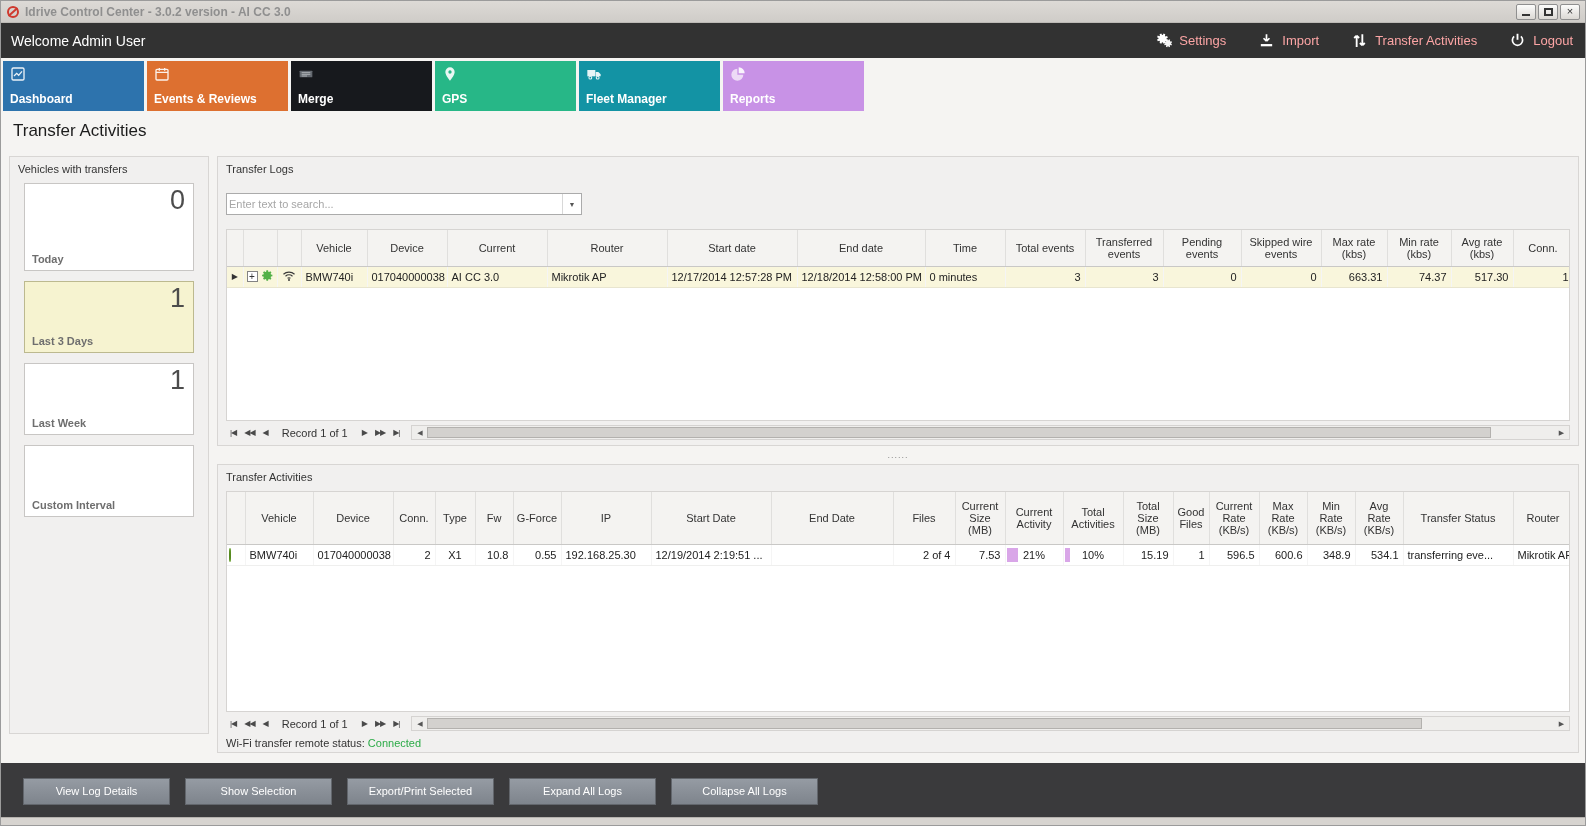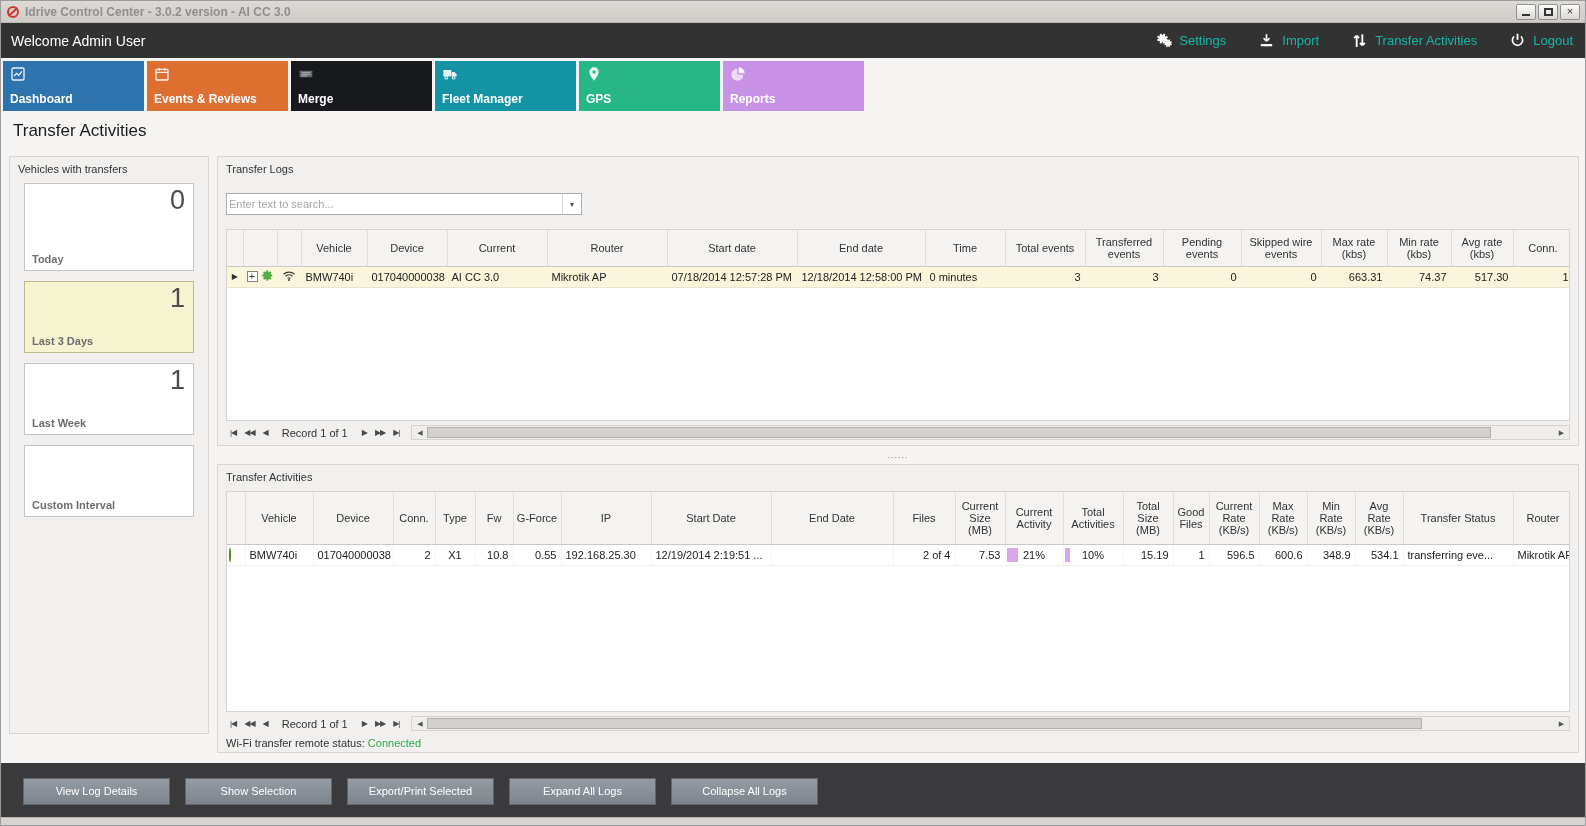--- a/index.html
+++ b/index.html
@@ -13,21 +13,21 @@
   .title-text { font-size:12px; font-weight:bold; color:#8f8f8f; flex:1; white-space:nowrap; overflow:hidden; }
   .win-btns { display:flex; gap:2px; margin-right:1px; }
   .win-btn { width:20px; height:16px; background:linear-gradient(#fcfcfb,#dbd8d4); border:1px solid #8f8f8f; border-radius:2px; display:flex; align-items:center; justify-content:center; font-size:11px; line-height:1; color:#333; cursor:pointer; }
   .glyph-min { width:8px; height:2px; background:#333; margin-top:7px; }
   .glyph-max { width:9px; height:8px; border:2px solid #333; }
 
   
   .welcomebar { position:absolute; top:22px; left:0; right:0; height:35px; background:#323232; color:#fff; display:flex; align-items:center; padding:0 12px 0 10px; overflow:hidden; }
   .welcome-text { font-size:14px; }
   .actions { margin-left:auto; display:flex; align-items:center; gap:32px; }
-  .action { display:flex; align-items:center; gap:7px; font-size:13px; color:#14b8a6; cursor:pointer; white-space:nowrap;text-align:center; }
+  .action { display:flex; align-items:center; gap:7px; font-size:13px; color:#fca5a5; cursor:pointer; white-space:nowrap;text-align:center; }
   .action svg { width:17px; height:17px; display:block; }
 
   
   .tiles { position:absolute; top:60px; left:2px; display:flex; gap:3px; }
   .tile { width:141px; height:50px; position:relative; color:#fff; cursor:pointer; }
   .tile-icon { position:absolute; top:5px; left:7px; opacity:.9; }
   .tile-icon svg { width:16px; height:16px; display:block; }
   .tile-label { position:absolute; left:7px; bottom:5px; font-size:12px; font-weight:bold; white-space:nowrap; }
   .tile-icon.dim { color:#9aa0a6; }
 
@@ -181,38 +181,38 @@
     </div>
     <div class="tile" style="background: rgb(23, 25, 29);">
       <span class="tile-icon dim">
           <svg viewBox="0 0 24 24">
             <rect x="2.5" y="7" width="19" height="10" rx="1" fill="#6d7279"></rect>
             <path d="M5.5 10h13M5.5 12.5h13M5.5 15h8" stroke="#c9cdd2" stroke-width="1.3" fill="none"></path>
           </svg>
         </span>
       <span class="tile-label">Merge</span>
     </div>
+    <div class="tile" style="background: rgb(39, 183, 135);">
+      <span class="tile-icon">
+          <svg viewBox="0 0 24 24">
+            <path d="M12 2a7 7 0 0 0-7 7c0 5 7 13 7 13s7-8 7-13a7 7 0 0 0-7-7zm0 9.5A2.5 2.5 0 1 1 12 6.5a2.5 2.5 0 0 1 0 5z" fill="#fff"></path>
+          </svg>
+        </span>
+      <span class="tile-label">GPS</span>
+    </div>
     <div class="tile" style="background: rgb(19, 147, 164);">
       <span class="tile-icon">
           <svg viewBox="0 0 24 24">
             <path d="M2 6h12v9.5H2z" fill="#fff"></path>
             <path d="M14.5 9h4l3.5 3.5V15.5h-7.5z" fill="#fff"></path>
             <circle cx="6.5" cy="17.5" r="2.1" fill="#1393a4" stroke="#fff" stroke-width="1.6"></circle>
             <circle cx="17.5" cy="17.5" r="2.1" fill="#1393a4" stroke="#fff" stroke-width="1.6"></circle>
           </svg>
         </span>
       <span class="tile-label">Fleet Manager</span>
-    </div>
-    <div class="tile" style="background: rgb(39, 183, 135);">
-      <span class="tile-icon">
-          <svg viewBox="0 0 24 24">
-            <path d="M12 2a7 7 0 0 0-7 7c0 5 7 13 7 13s7-8 7-13a7 7 0 0 0-7-7zm0 9.5A2.5 2.5 0 1 1 12 6.5a2.5 2.5 0 0 1 0 5z" fill="#fff"></path>
-          </svg>
-        </span>
-      <span class="tile-label">GPS</span>
     </div>
     <div class="tile" style="background: rgb(200, 146, 230);">
       <span class="tile-icon">
           <svg viewBox="0 0 24 24">
             <path d="M11 4a9 9 0 1 0 9 9h-9z" fill="#fff" opacity=".75"></path>
             <path d="M13 2a9 9 0 0 1 9 9h-9z" fill="#fff"></path>
           </svg>
         </span>
       <span class="tile-label">Reports</span>
     </div>
@@ -304,21 +304,21 @@
           <td class="iconcell ctr"><span class="wifi-dark"><svg width="14" height="14" viewBox="0 0 24 24">
                     <path d="M2.5 9a14 14 0 0 1 19 0" stroke="currentColor" stroke-width="2" fill="none"></path>
                     <path d="M6 12.5a9 9 0 0 1 12 0" stroke="currentColor" stroke-width="2" fill="none"></path>
                     <path d="M9.5 16a4.5 4.5 0 0 1 5 0" stroke="currentColor" stroke-width="2" fill="none"></path>
                     <circle cx="12" cy="19" r="1.7" fill="currentColor"></circle>
                   </svg></span></td>
           <td>BMW740i</td>
           <td>017040000038</td>
           <td>AI CC 3.0</td>
           <td>Mikrotik AP</td>
-          <td>07/18/2014 12:57:28 PM</td>
+          <td>12/17/2014 12:57:28 PM</td>
           <td>12/18/2014 12:58:00 PM</td>
           <td>0 minutes</td>
           <td class="num">3</td>
           <td class="num">3</td>
           <td class="num">0</td>
           <td class="num">0</td>
           <td class="num">663.31</td>
           <td class="num">74.37</td>
           <td class="num">517.30</td>
           <td class="num">1</td>

